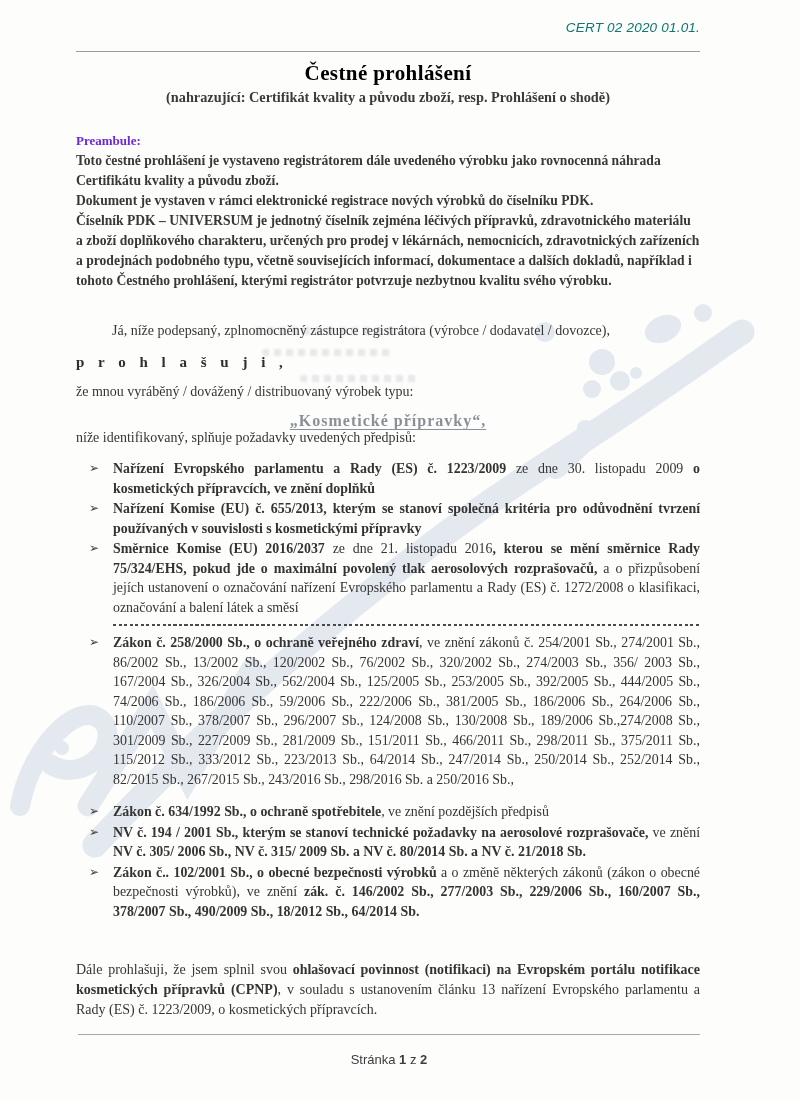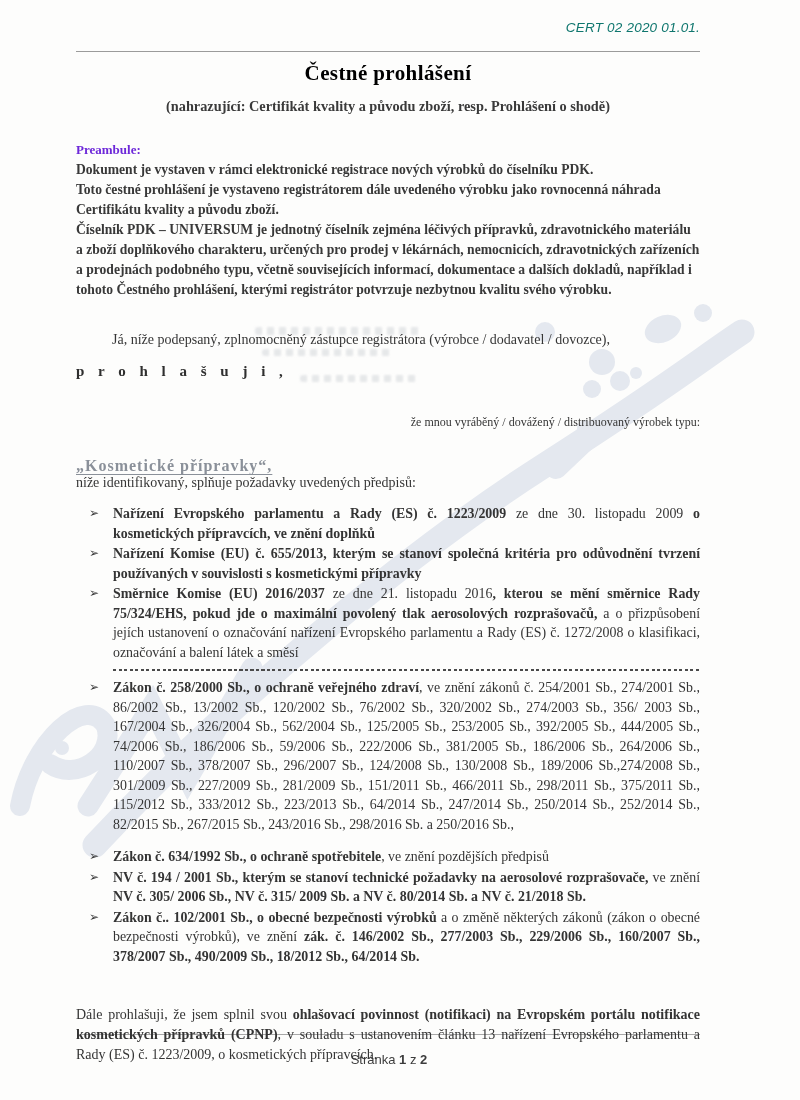--- a/index.html
+++ b/index.html
@@ -3,27 +3,27 @@
 <meta charset="utf-8">
 <style>
   html,body{margin:0;padding:0;}
   body{width:800px;height:1100px;background:#ffffff;font-family:"Liberation Serif", serif;}
   .page{position:relative;width:800px;height:1100px;background:#fdfdfc;overflow:hidden;color:#353535;}
   .wm{position:absolute;left:0;top:0;z-index:0;}
   .content{position:relative;z-index:1;padding:20px 100px 0 76px;}
   .doc-code{text-align:right;font-family:"Liberation Sans",sans-serif;font-style:italic;font-size:13.5px;color:#0f766e;letter-spacing:.2px;}
   .rule{border:0;border-top:1.6px solid #9b9b9b;margin:16px 0 0 0;}
   h1.title{margin:9px 0 0 0;text-align:center;font-size:21px;font-weight:bold;color:#000000;letter-spacing:.4px;}
-  .subtitle{text-align:center;font-weight:bold;font-size:14.3px;margin-top:12px;color:#3a3a3a;}
+  .subtitle{text-align:center;font-weight:bold;font-size:14.3px;margin-top:3px;color:#3a3a3a;}
   .pre-head{font-size:13px;font-weight:bold;margin:27px 0 2px 0;color:#6d28d9;}
   .pre-p{font-weight:bold;font-size:13.6px;line-height:20px;margin:0;color:#383838;}
   .intro{font-size:14px;margin-top:32px;text-indent:36px;}
   .declare{position:relative;font-weight:bold;font-size:15px;letter-spacing:5px;margin-top:15px;color:#2f2f2f;}
-  .product-line{font-size:12px;margin-top:35px;text-align:right;}
-  .product-type{text-align:left;margin-top:27px;font-size:16px;font-weight:bold;color:#8a9099;letter-spacing:1px;}
+  .product-line{font-size:14px;margin-top:13px;}
+  .product-type{text-align:center;margin-top:12px;font-size:16px;font-weight:bold;color:#8a9099;letter-spacing:1px;}
   .product-type span{text-decoration:underline;text-underline-offset:3px;}
   .compliance{font-size:14px;margin-top:0;}
   ul.regs{list-style:none;margin:13px 0 0 0;padding:0;}
   ul.regs li{position:relative;padding-left:37px;font-size:13.9px;line-height:19.5px;text-align:justify;margin:0 0 1px 0;color:#343434;}
   ul.regs li .marker{position:absolute;left:13px;top:0;font-size:12px;color:#3a3a3a;}
   .b{font-weight:bold;}
   .dashes{height:2px;margin:7px 0 7px 37px;background:repeating-linear-gradient(90deg,#4a4a4a 0 3px,transparent 3px 5.5px);}
   .gap-li{margin-top:13px !important;}
   .closing{font-size:14px;line-height:20px;text-align:justify;margin-top:39px;color:#343434;}
   .footer-rule{position:absolute;left:78px;right:100px;top:1034px;border:0;border-top:1.4px solid #a8a8a8;margin:0;}
@@ -66,22 +66,22 @@
   <div class="content">
 
     <div class="doc-code">CERT 02 2020 01.01.</div>
 
     <hr class="rule">
 
     <h1 class="title">Čestné prohlášení</h1>
     <div class="subtitle">(nahrazující: Certifikát kvality a původu zboží, resp. Prohlášení o shodě)</div>
 
     <div class="pre-head">Preambule:</div>
+    <p class="pre-p">Toto čestné prohlášení je vystaveno registrátorem dále uvedeného výrobku jako rovnocenná náhrada Certifikátu kvality a původu zboží.</p>
     <p class="pre-p">Dokument je vystaven v rámci elektronické registrace nových výrobků do číselníku PDK.</p>
-    <p class="pre-p">Toto čestné prohlášení je vystaveno registrátorem dále uvedeného výrobku jako rovnocenná náhrada Certifikátu kvality a původu zboží.</p>
     <p class="pre-p">Číselník PDK – UNIVERSUM je jednotný číselník zejména léčivých přípravků, zdravotnického materiálu a zboží doplňkového charakteru, určených pro prodej v lékárnách, nemocnicích, zdravotnických zařízeních a prodejnách podobného typu, včetně souvisejících informací, dokumentace a dalších dokladů, například i tohoto Čestného prohlášení, kterými registrátor potvrzuje nezbytnou kvalitu svého výrobku.</p>
 
     <div class="intro">Já, níže podepsaný, zplnomocněný zástupce registrátora (výrobce / dodavatel / dovozce),</div>
 
     <div class="declare">p r o h l a š u j i ,</div>
 
     <div class="product-line">že mnou vyráběný / dovážený  / distribuovaný výrobek typu:</div>
 
     <div class="product-type"><span>„Kosmetické přípravky“,</span></div>
 

